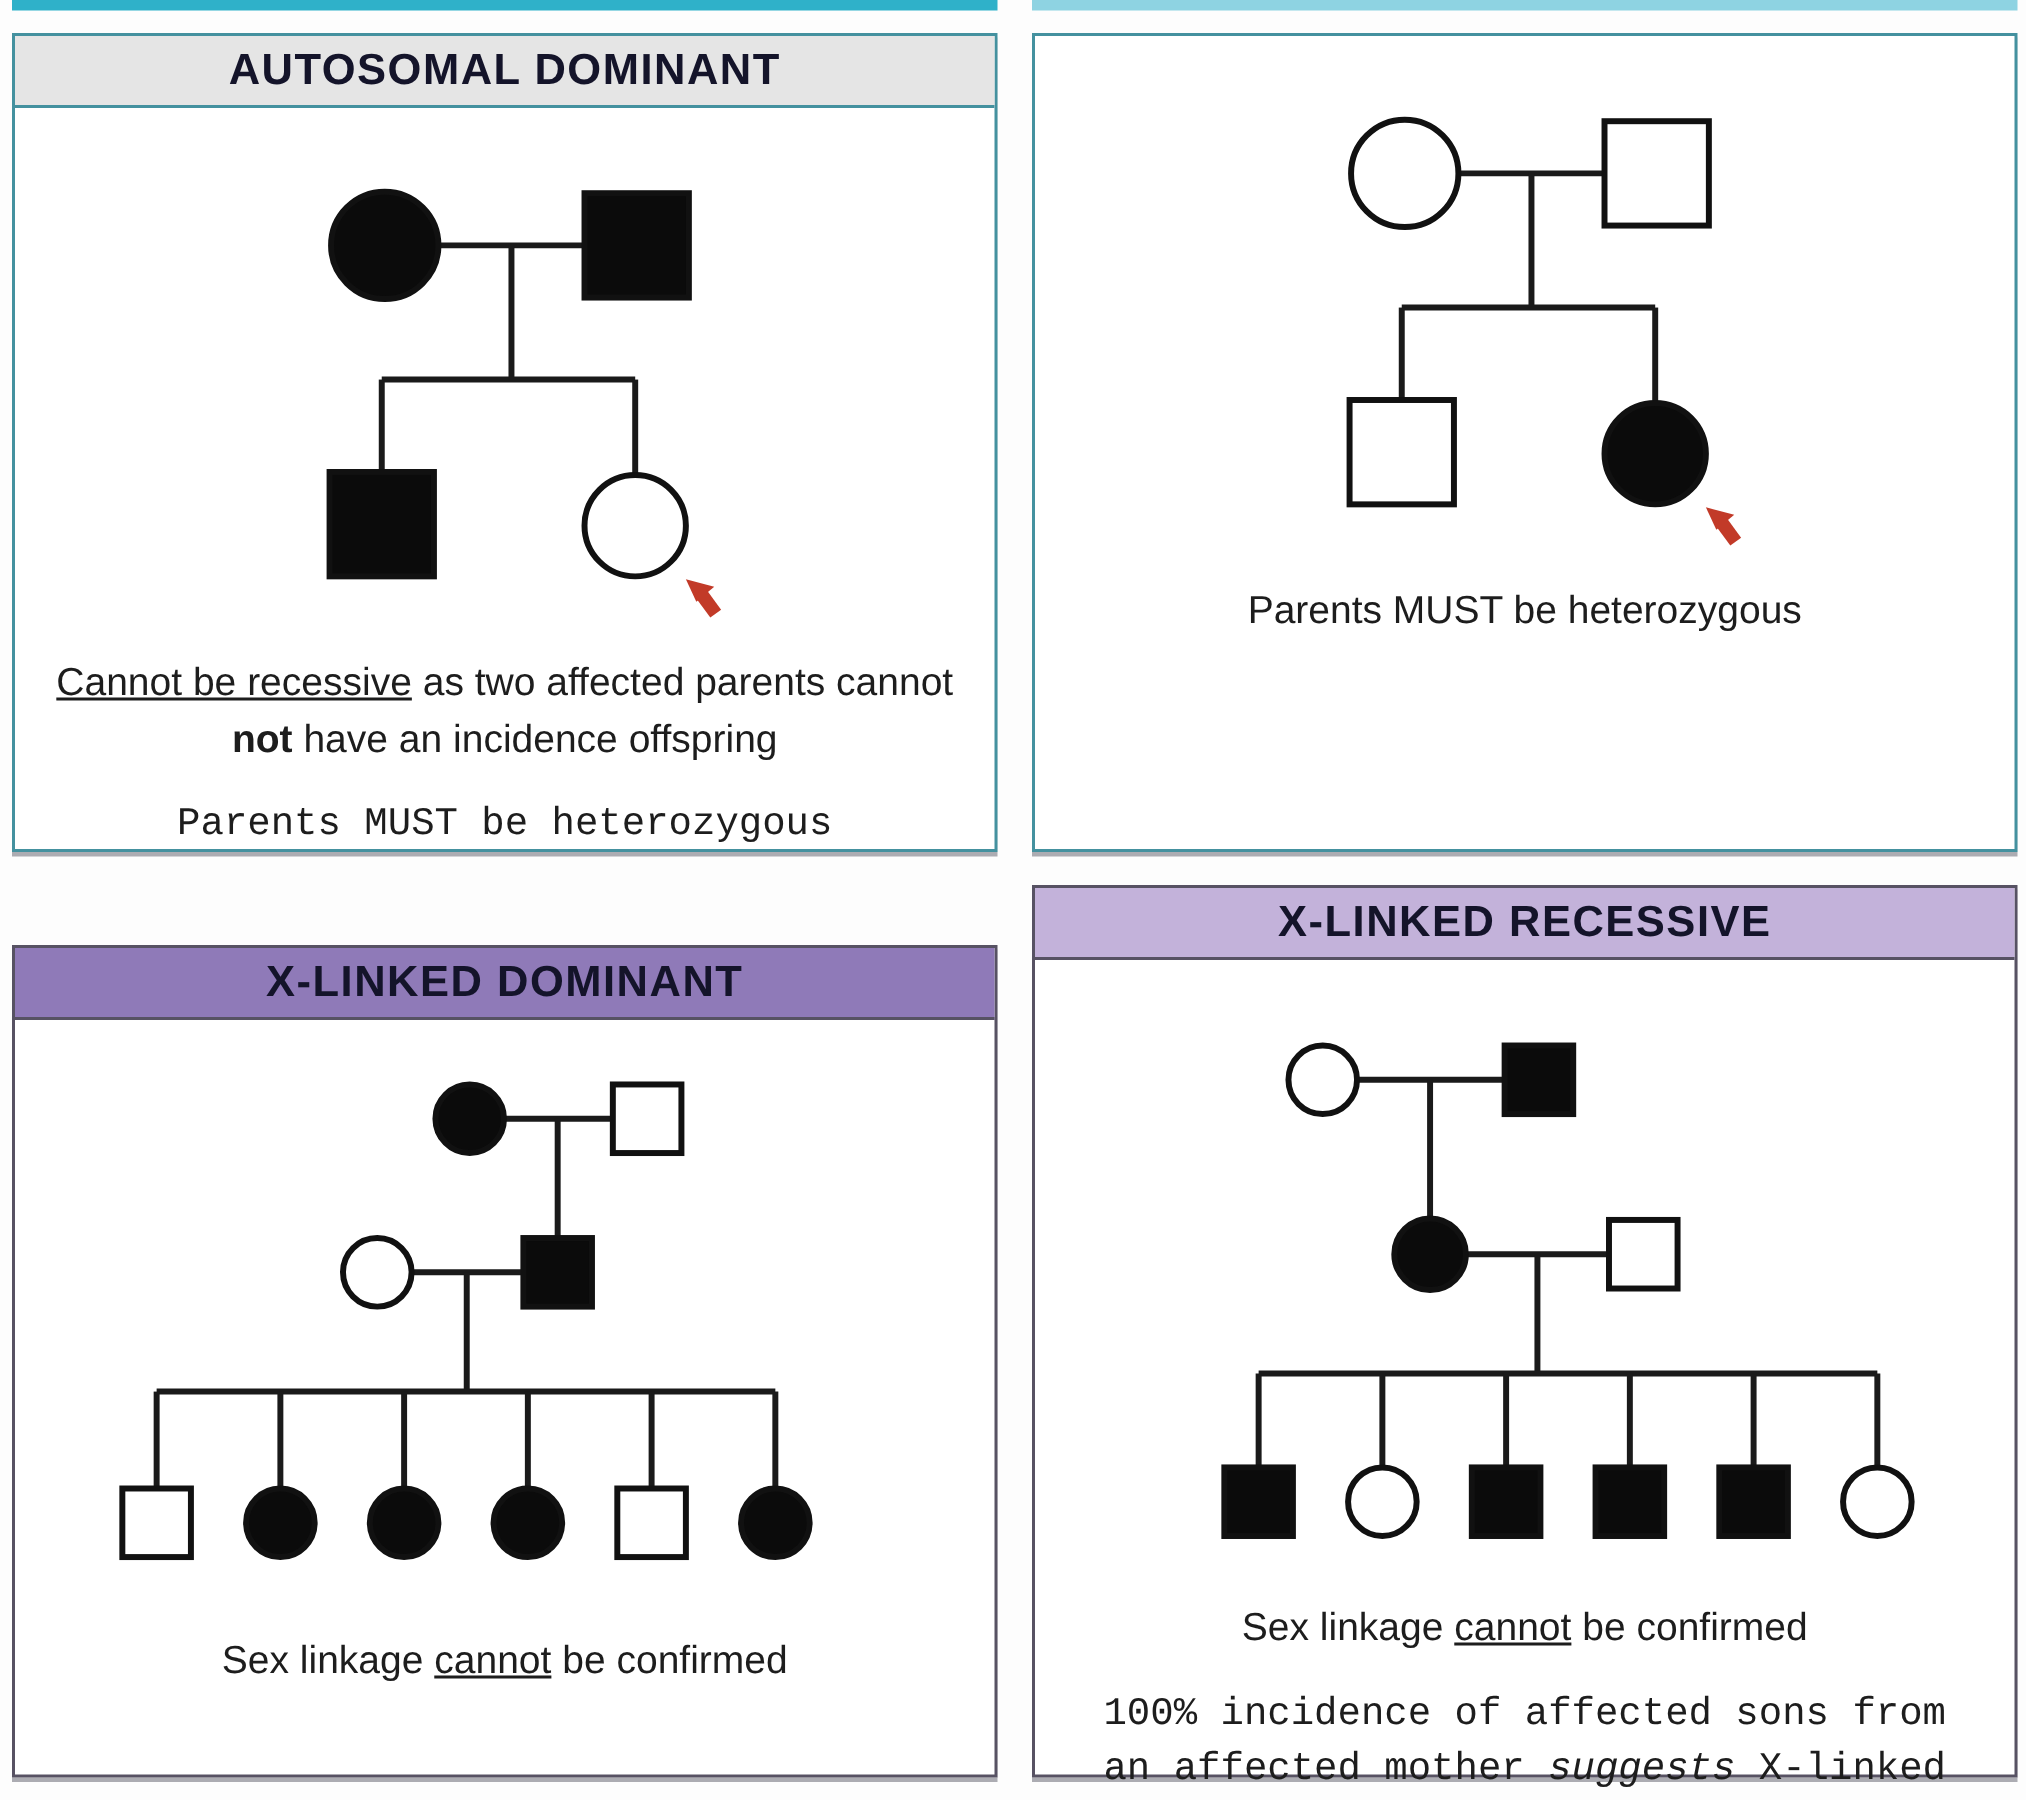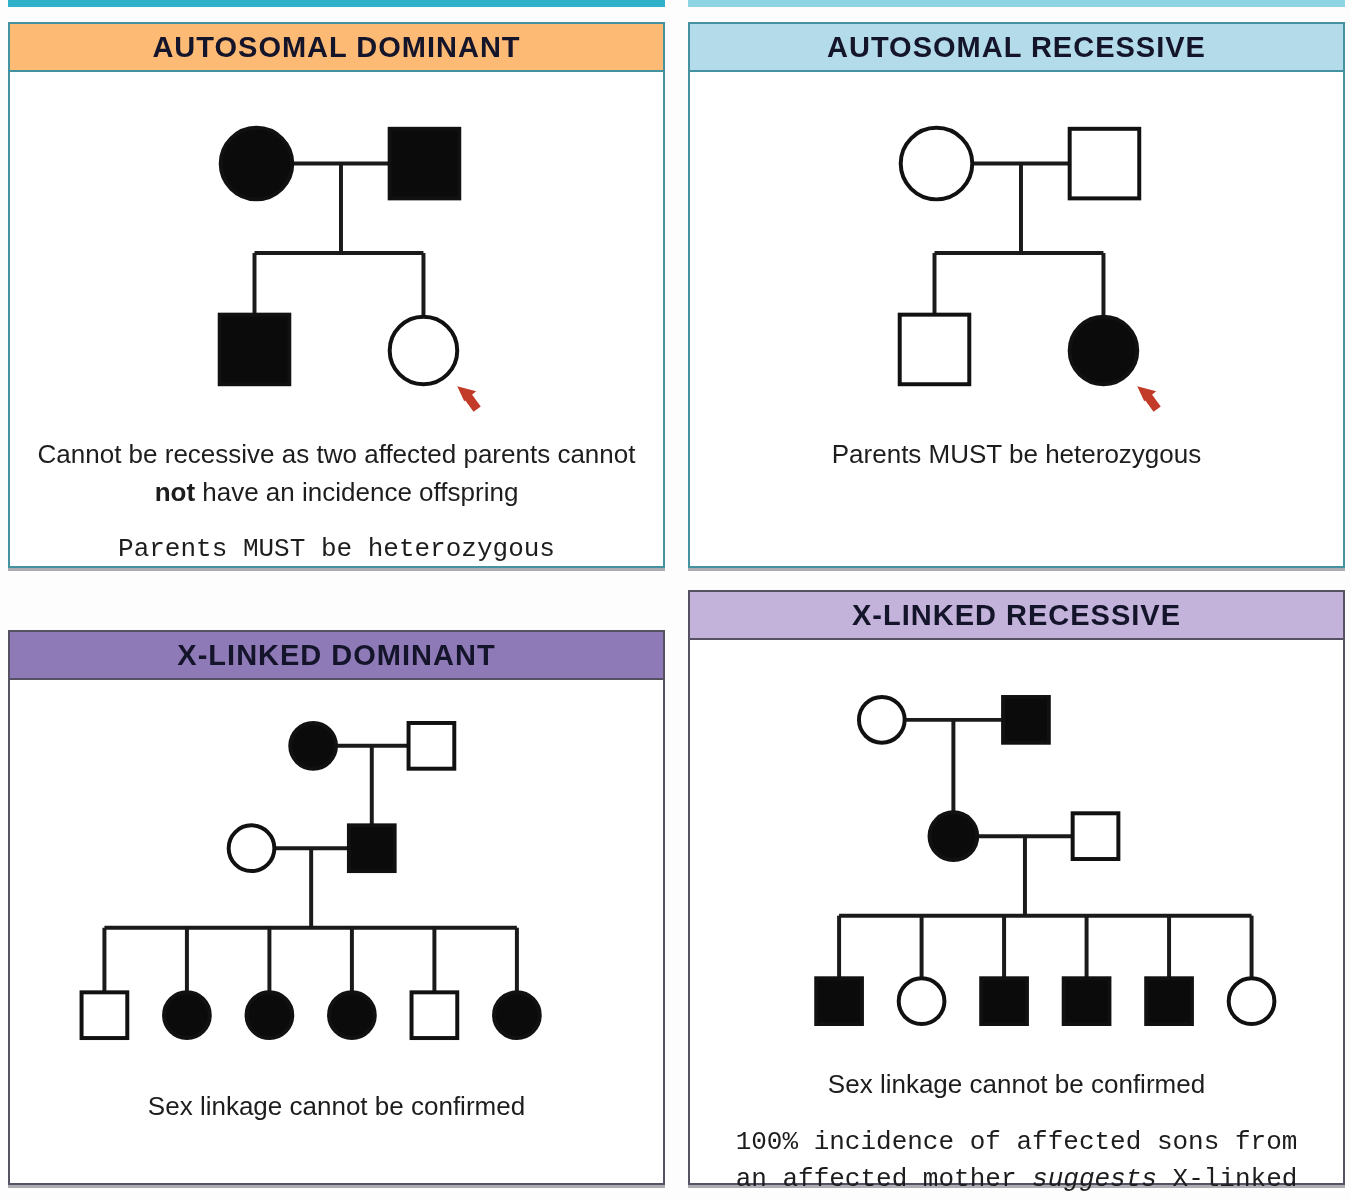--- a/index.html
+++ b/index.html
@@ -17,36 +17,36 @@
                 border-bottom:2px solid #6c6c78;box-sizing:border-box;}
   .panel-title{margin:0;font-size:29px;font-weight:bold;letter-spacing:1px;color:#14142a;}
   .panel-body{flex:1;display:flex;flex-direction:column;align-items:center;}
   svg.pedigree{display:block;width:653px;}
   .ped-top{height:348px;margin-top:14px;}
   .ped-bottom{height:398px;margin-top:4px;}
   .caption{font-size:26px;color:#1d1d1d;text-align:center;line-height:1.45;
            max-width:602px;margin:6px 0 0;}
   .caption + .caption{margin-top:20px;font-family:Liberation Mono, monospace;}
   .row-top .caption:first-of-type{margin-top:2px;}
-  .seg-underline{}
+  .seg-underline{text-decoration:underline;}
   .seg-bold{font-weight:bold;}
   .seg-italic{font-style:italic;}
 </style>
 </head>
 <body>
 
 <div class="page">
 
   <div class="strip strip-left" style="background-color: rgb(47, 177, 201);"></div>
   <div class="strip strip-right" style="background-color: rgb(142, 211, 226);"></div>
 
   <div class="grid">
 
     <section class="panel row-top" style="border-color: rgb(68, 145, 159);">
-      <header class="panel-header" style="background-color: #fdba74; border-color: rgb(68, 145, 159);">
+      <header class="panel-header" style="background-color: #e5e5e5; border-color: rgb(68, 145, 159);">
         <h2 class="panel-title">AUTOSOMAL DOMINANT</h2>
       </header>
       <div class="panel-body">
         <svg class="pedigree ped-top" viewBox="0 0 657 350">
             <line x1="284" y1="78" x2="382" y2="78" stroke="#1a1a1a" stroke-width="4"></line>
             <line x1="333" y1="78" x2="333" y2="168" stroke="#1a1a1a" stroke-width="4"></line>
             <line x1="246" y1="168" x2="416" y2="168" stroke="#1a1a1a" stroke-width="4"></line>
             <line x1="246" y1="168" x2="246" y2="230" stroke="#1a1a1a" stroke-width="4"></line>
             <line x1="416" y1="168" x2="416" y2="232" stroke="#1a1a1a" stroke-width="4"></line>
             <circle cx="248" cy="78" r="36" fill="#0b0b0b" stroke="#111111" stroke-width="4"></circle>
@@ -57,23 +57,20 @@
               <path d="M0,0 L19,5 L7,15 Z" fill="#c23a28"></path>
               <line x1="9" y1="8" x2="20" y2="23" stroke="#c23a28" stroke-width="9"></line>
             </g>
           </svg>
         <p class="caption"><span class="seg-underline">Cannot be recessive</span><span> as two affected parents cannot </span><span class="seg-bold">not</span><span> have an incidence offspring</span></p>
         <p class="caption"><span>Parents MUST be heterozygous</span></p>
       </div>
     </section>
 
     <section class="panel row-top" style="border-color: rgb(68, 145, 159);">
-      <header class="panel-header" style="background-color: rgb(180, 219, 233); border-color: rgb(68, 145, 159);">
-        <h2 class="panel-title">AUTOSOMAL RECESSIVE</h2>
-      </header>
       <div class="panel-body">
         <svg class="pedigree ped-top" viewBox="0 0 657 350">
             <line x1="284" y1="78" x2="382" y2="78" stroke="#1a1a1a" stroke-width="4"></line>
             <line x1="333" y1="78" x2="333" y2="168" stroke="#1a1a1a" stroke-width="4"></line>
             <line x1="246" y1="168" x2="416" y2="168" stroke="#1a1a1a" stroke-width="4"></line>
             <line x1="246" y1="168" x2="246" y2="230" stroke="#1a1a1a" stroke-width="4"></line>
             <line x1="416" y1="168" x2="416" y2="232" stroke="#1a1a1a" stroke-width="4"></line>
             <circle cx="248" cy="78" r="36" fill="#ffffff" stroke="#111111" stroke-width="4"></circle>
             <rect x="382" y="43" width="70" height="70" fill="#ffffff" stroke="#111111" stroke-width="4"></rect>
             <rect x="211" y="230" width="70" height="70" fill="#ffffff" stroke="#111111" stroke-width="4"></rect>

